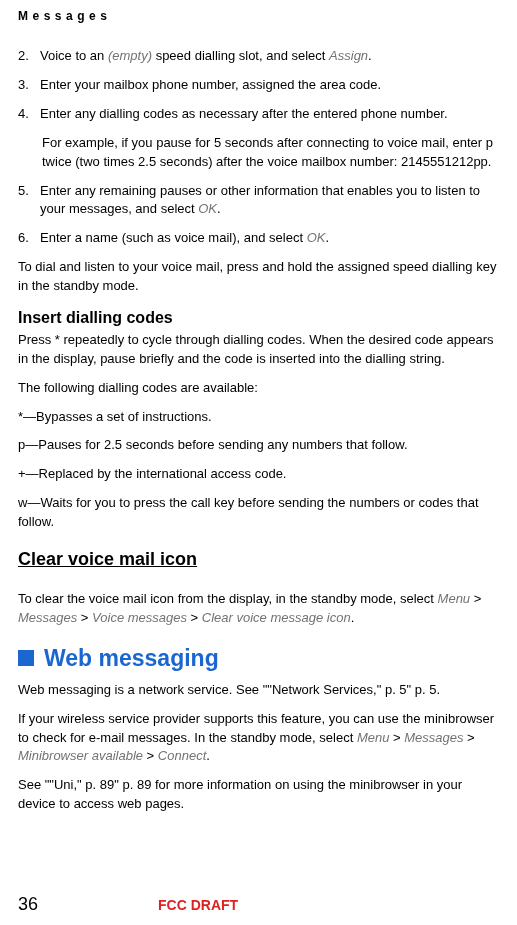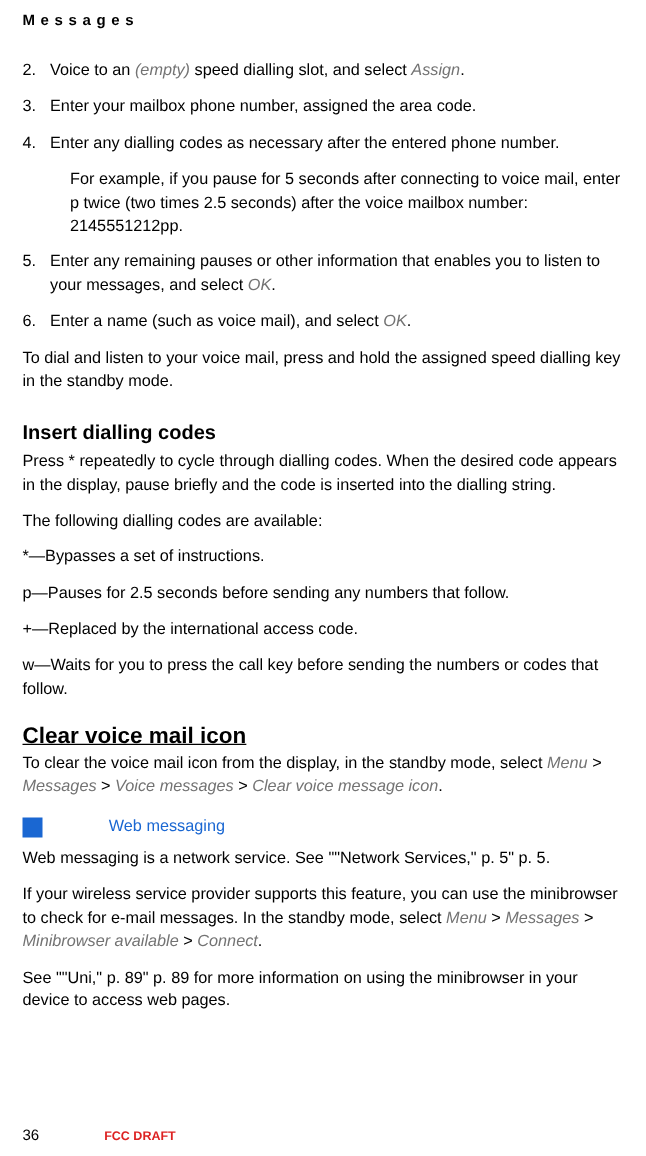--- a/index.html
+++ b/index.html
@@ -29,78 +29,77 @@
       margin-bottom: 10px;
     }
     .num {
       width: 22px;
       flex-shrink: 0;
     }
     .num-text {
       flex: 1;
     }
     .indented-para {
-      margin-left: 38px;
+      margin-left: 24px;
       margin-bottom: 10px;
     }
     .para {
       margin-bottom: 10px;
     }
     .link {
       color: #737373;
       font-style: italic;
     }
     .subheading {
       font-size: 16px;
       font-weight: bold;
-      margin-top: 20px;
+      margin-top: 10px;
       margin-bottom: 2px;
     }
     .section-underline {
       font-size: 18px;
       font-weight: bold;
       text-decoration: underline;
       margin-top: 14px;
-      margin-bottom: 0;
+      margin-bottom: 18px;
     }
     .web-heading {
       display: flex;
       align-items: center;
       margin-top: 14px;
       margin-bottom: 6px;
     }
     .square-icon {
       width: 16px;
       height: 16px;
       background: #1a67d2;
       margin-right: 10px;
       flex-shrink: 0;
     }
     .web-title {
       color: #1a67d2;
-      font-size: 13px;
-      font-weight: normal;
-      margin-left: 43px;
+      font-size: 23px;
+      font-weight: bold;
     }
     .footer {
       position: absolute;
       bottom: 8px;
       left: 18px;
       right: 18px;
       display: flex;
       align-items: baseline;
     }
     .page-num {
-      font-size: 12px;
+      font-size: 18px;
     }
     .fcc {
       color: #d22;
       font-weight: bold;
-      font-size: 10px;
-      margin-left: 52px;
+      font-size: 14px;
+      margin-left: 120px;
     }
   </style>
 </head>
 <body>
 
 <div class="header-title">Messages</div>
 
 <div class="numbered-item">
   <div class="num">2.</div>
   <div class="num-text">

